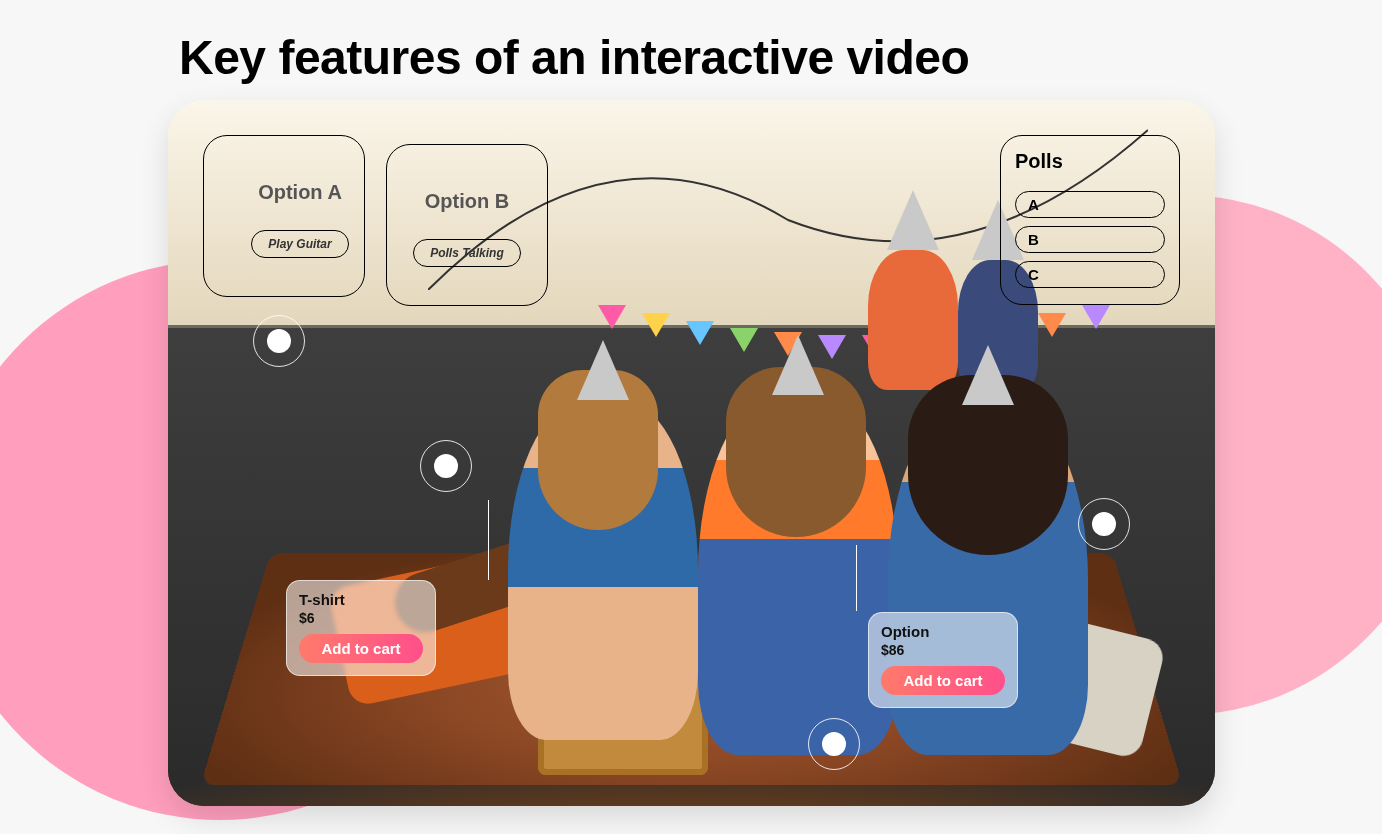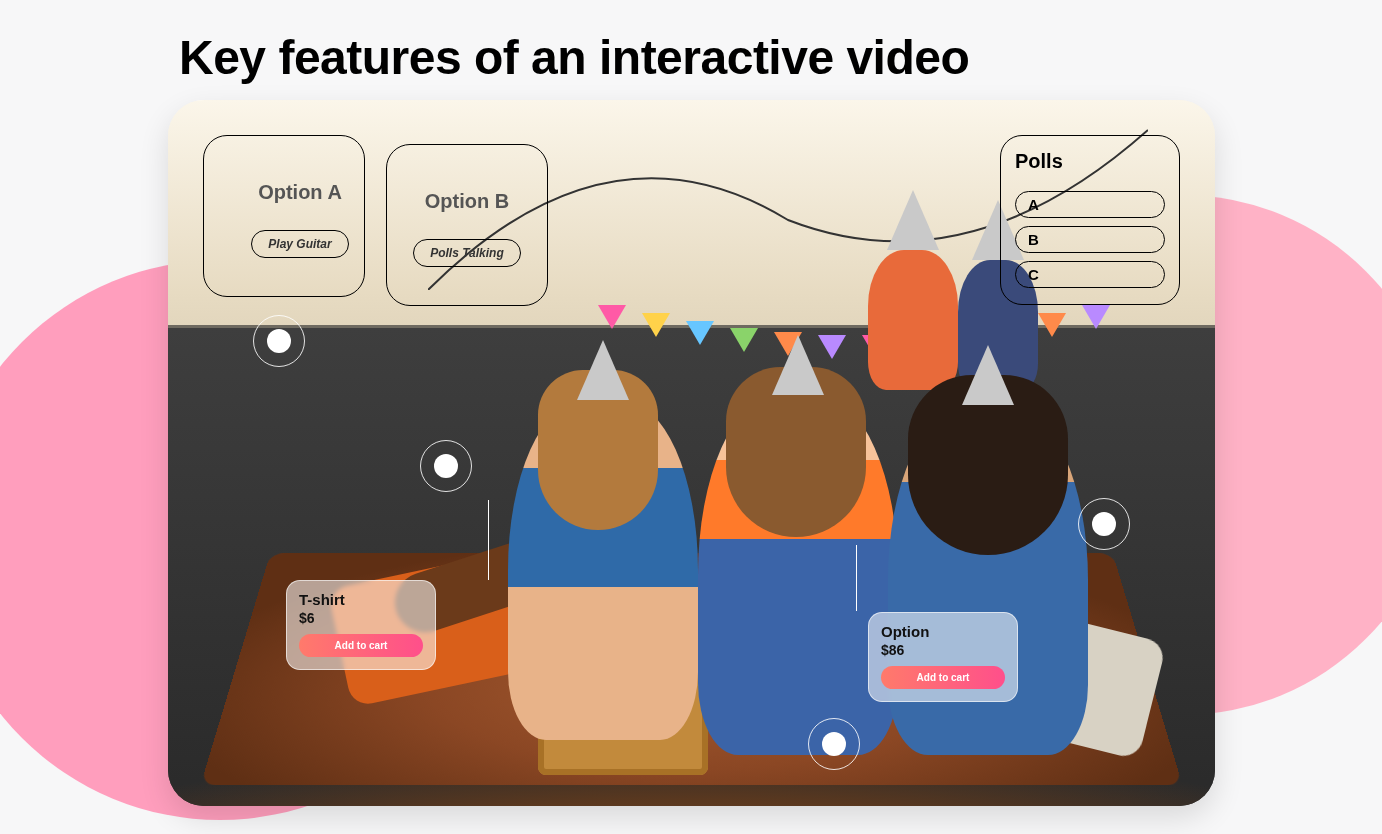--- a/index.html
+++ b/index.html
@@ -152,21 +152,21 @@
     position:absolute; width:150px; border-radius:14px;
     background: rgba(255,255,255,0.55);
     backdrop-filter: blur(2px);
     padding:10px 12px 12px;
     border:1px solid rgba(255,255,255,0.6);
   }
   .product-card .pname{ font-size:15px; font-weight:800; color:#111;}
   .product-card .pprice{ font-size:14px; font-weight:700; color:#111; margin-top:2px;}
   .product-card .atc{
     margin-top:8px; width:100%; border:none; cursor:pointer;
-    padding:6px 0; border-radius:999px; color:#fff; font-size:10px; font-weight:700;
+    padding:6px 0; border-radius:999px; color:#fff; font-size:15px; font-weight:700;
     background: linear-gradient(90deg,#ff7a6b,#ff4f8b);
   }
   .leader{ position:absolute; border-left:1px solid #fff; border-top:1px solid #fff;}
   #prod1{ top:480px; left:118px; }
   #lead1{ top:400px; left:320px; width:1px; height:80px; }
   #lead1b{ top:480px; left:268px; width:52px; height:1px; background:#fff;}
   #prod2{ top:512px; left:700px; }
   #lead2{ top:445px; left:688px; width:1px; height:66px;}
   #lead2b{ top:511px; left:688px; width:12px; height:1px; background:#fff;}
 </style>

